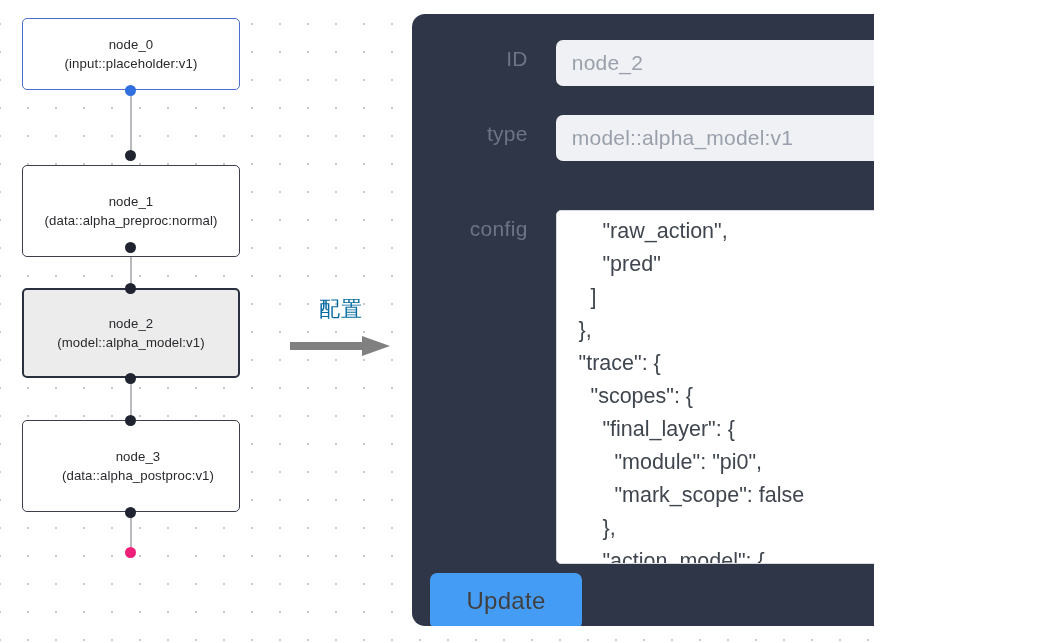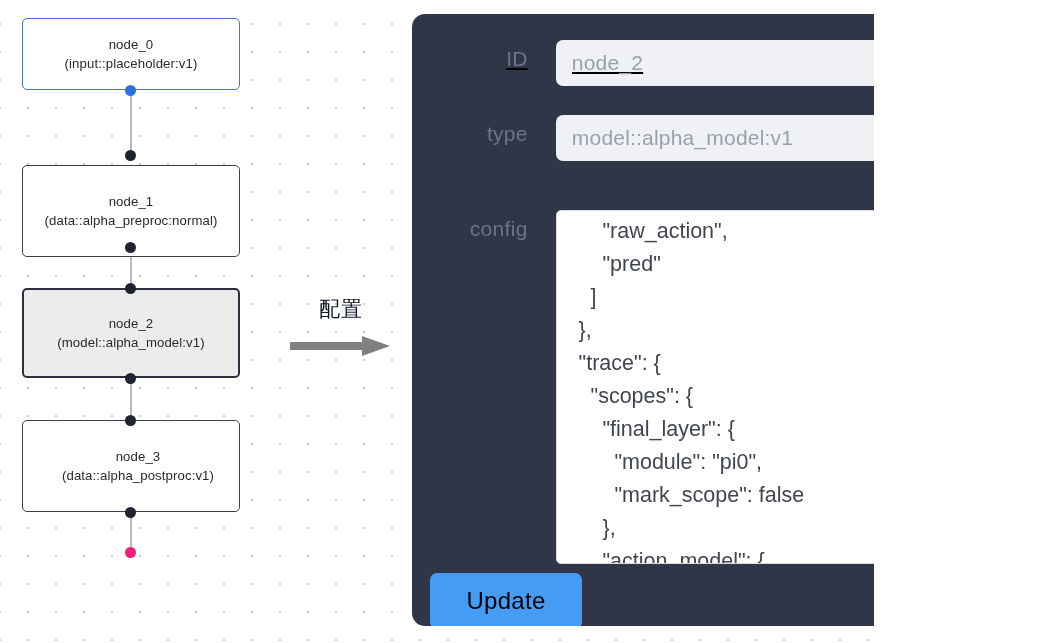--- a/index.html
+++ b/index.html
@@ -78,21 +78,21 @@
   
   #annotation {
     position: absolute;
     left: 286px;
     top: 296px;
     width: 110px;
     z-index: 5;
   }
   #annotation-text {
     font-size: 21px;
-    color: #0f172a;
+    color: #0369a1;
     text-align: center;
     line-height: 26px;
     letter-spacing: 1px;
   }
   #annotation-arrow {
     position: absolute;
     left: 4px;
     top: 40px;
     width: 100px;
     height: 20px;
@@ -128,21 +128,21 @@
     border: none;
     border-radius: 7px;
     color: #9aa0ab;
     font-family: "Liberation Sans", sans-serif;
     font-size: 21px;
     letter-spacing: .2px;
     padding: 0 16px;
     outline: none;
   }
 
-  #row-id    { left: 18px;  top: 26px;  width: 606px; text-decoration: underline; }
+  #row-id    { left: 18px;  top: 26px;  width: 606px; }
   #row-type  { left: 18px;  top: 101px; width: 606px; }
   #row-config{ left: 18px;  top: 196px; width: 606px; }
 
   #row-id .field-label,
   #row-type .field-label,
   #row-config .field-label {
     width: 100px;
     margin-right: 28px;
     padding-top: 6px;
   }
@@ -204,21 +204,21 @@
   }
 
   
   #update-button {
     position: absolute;
     left: 18px;
     top: 559px;
     width: 152px;
     height: 56px;
     background: #459cf5;
-    color: #000000;
+    color: #404040;
     border: none;
     border-radius: 7px;
     font-family: "Liberation Sans", sans-serif;
     font-size: 24px;
     letter-spacing: .3px;
     cursor: pointer;
     text-align: center;
     padding: 0;
   }
 </style>

